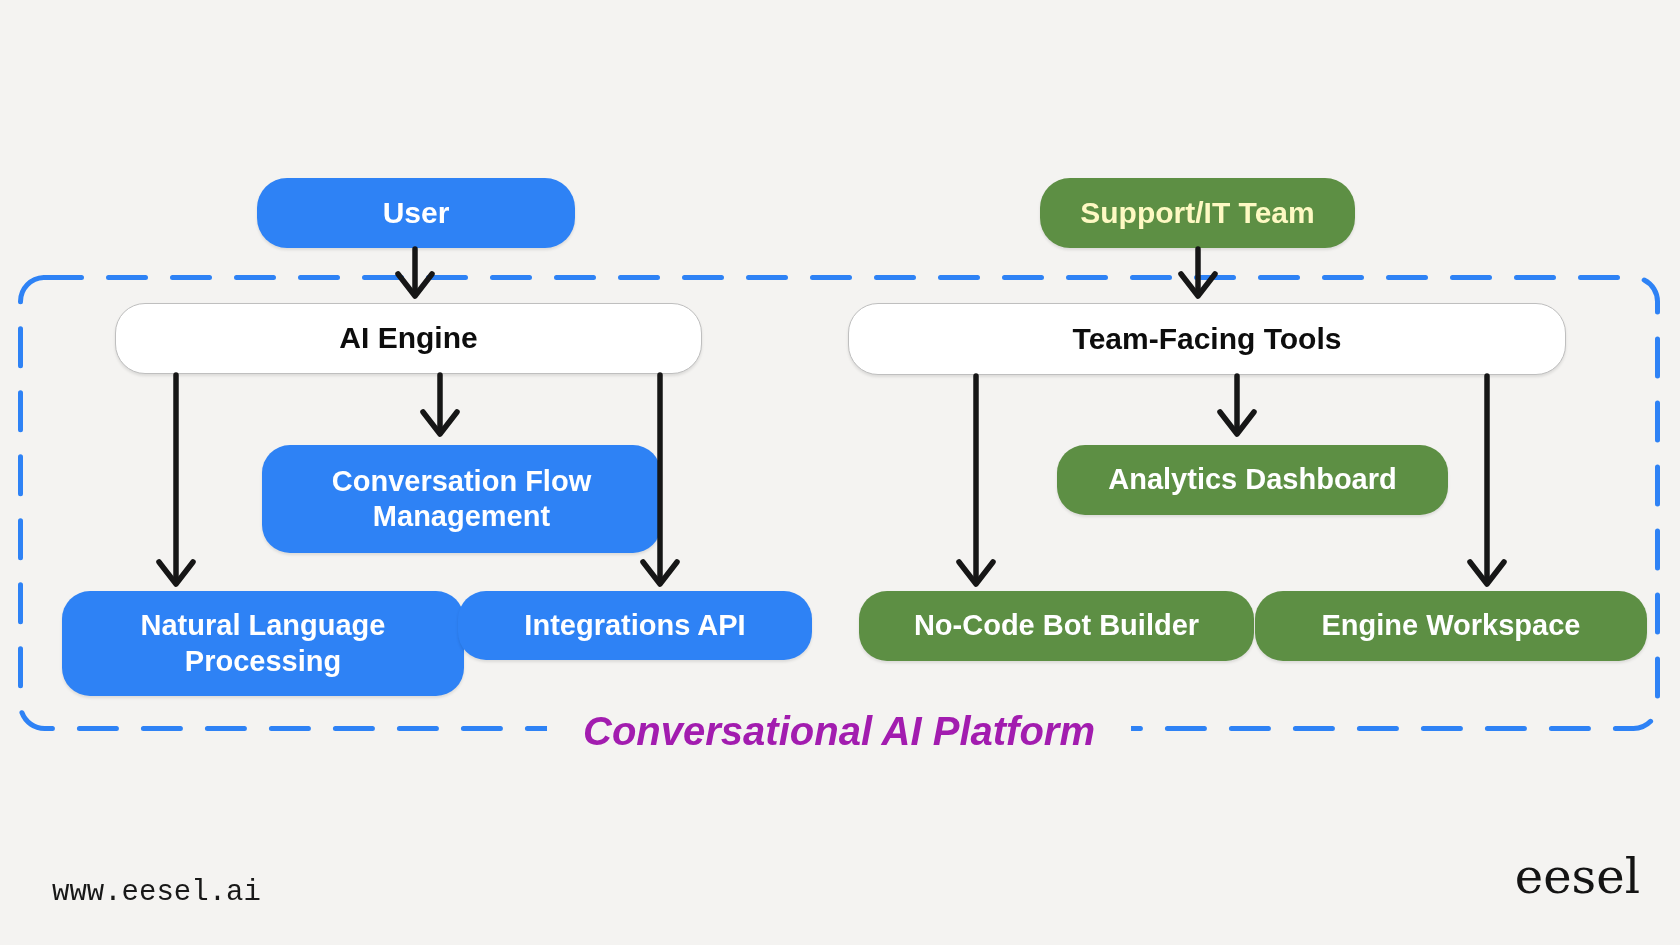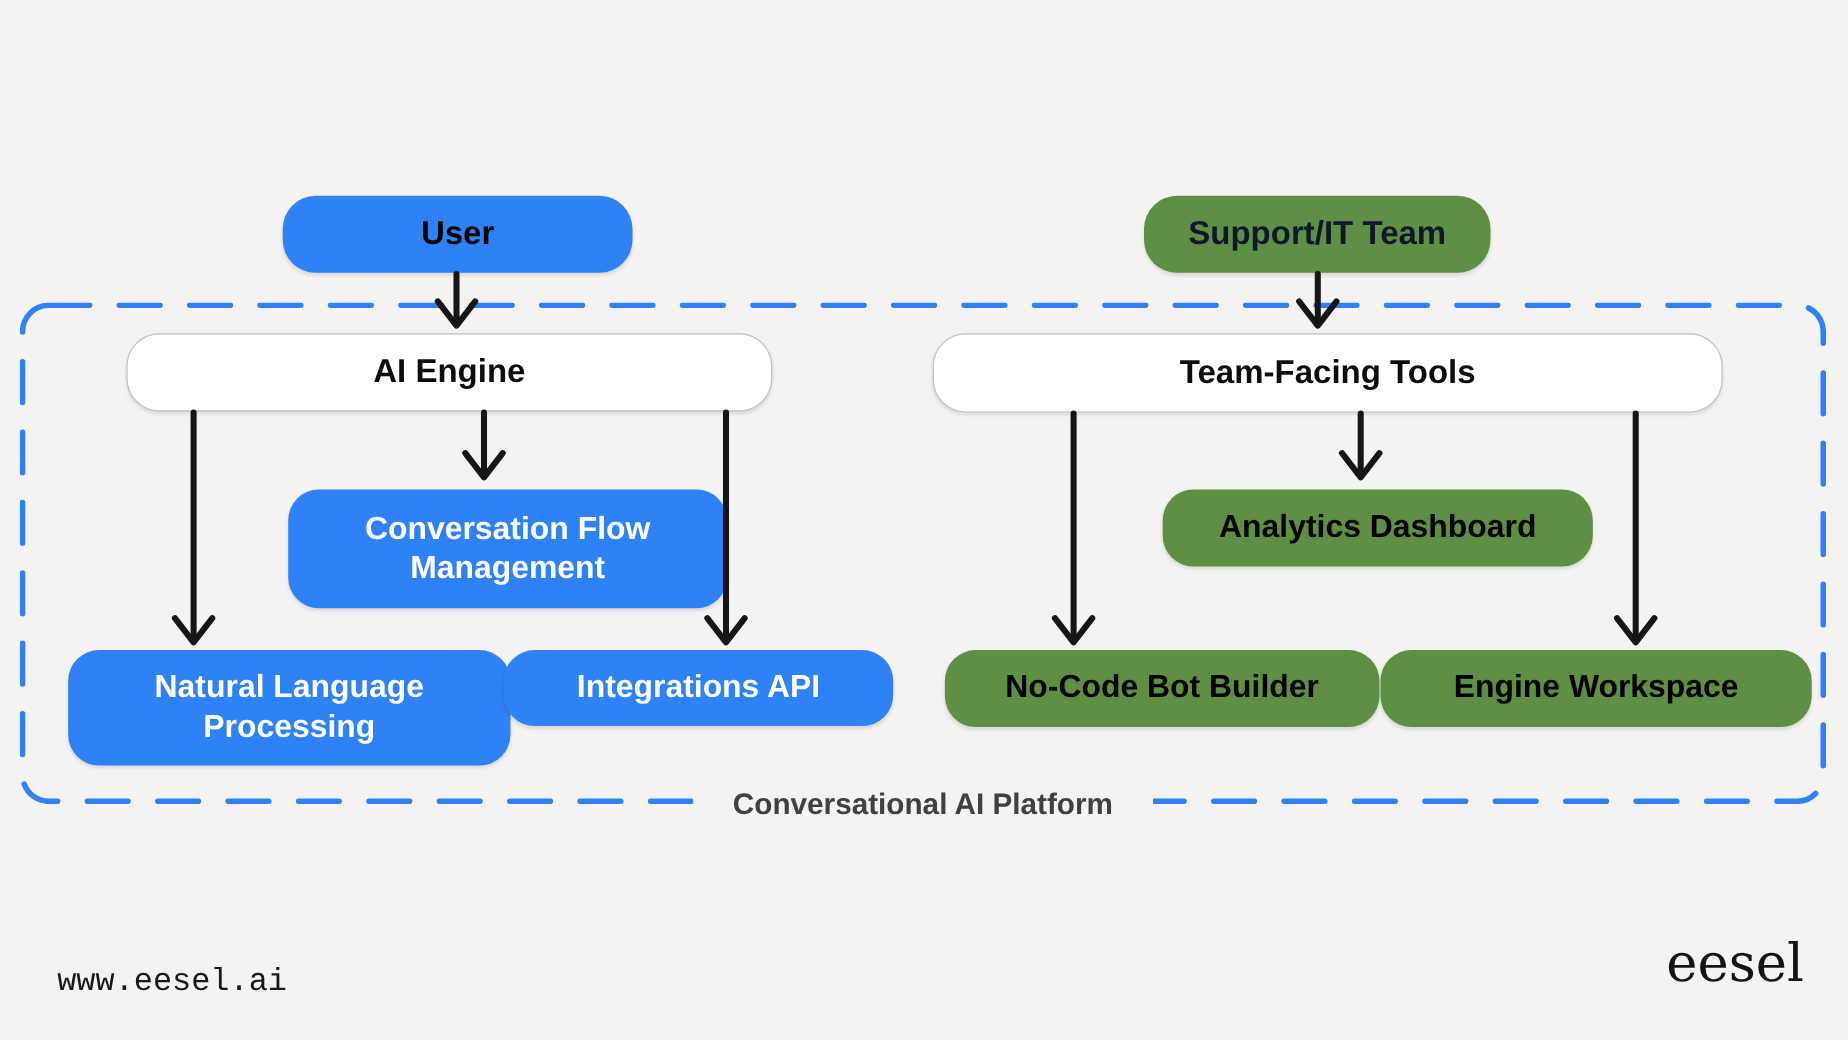--- a/index.html
+++ b/index.html
@@ -12,24 +12,24 @@
   html,body{margin:0;padding:0;background:var(--bg);}
   body{
     width:1680px;height:945px;position:relative;overflow:hidden;
     font-family:"Liberation Sans",sans-serif;color:var(--ink);
   }
   .node{
     position:absolute;display:flex;align-items:center;justify-content:center;
     text-align:center;font-weight:700;line-height:1.22;
     box-shadow:0 2px 3px rgba(0,0,0,0.10);
   }
-  .pill-blue{background:var(--blue);color:#000000;border-radius:30px;font-size:30px;}
-  .pill-green{background:var(--green);color:#0f172a;border-radius:30px;font-size:30px;}
+  .pill-blue{background:var(--blue);color:#ffffff;border-radius:30px;font-size:30px;}
+  .pill-green{background:var(--green);color:#fef9c3;border-radius:30px;font-size:30px;}
   .box-blue{background:var(--blue);color:#ffffff;border-radius:28px;font-size:29px;padding:0 18px;}
-  .box-green{background:var(--green);color:#000000;border-radius:28px;font-size:29px;padding:0 14px;}
+  .box-green{background:var(--green);color:#ffffff;border-radius:28px;font-size:29px;padding:0 14px;}
   .box-white{
     background:#ffffff;color:var(--ink);border:1.5px solid #bfbfbf;
     border-radius:30px;font-size:30px;text-align:right;
   }
   
   #node-user{left:257px;top:178px;width:318px;height:70px;}
   #node-support{left:1040px;top:178px;width:315px;height:70px;}
   #node-ai-engine{left:115px;top:303px;width:585px;height:69px;}
   #node-team-tools{left:848px;top:303px;width:716px;height:70px;}
   #node-cfm{left:262px;top:445px;width:363px;height:108px;}
@@ -39,21 +39,21 @@
   #node-nocode{left:859px;top:591px;width:367px;height:70px;}
   #node-agentws{left:1255px;top:591px;width:364px;height:70px;}
 
   #platform-container{
     position:absolute;left:18px;top:275px;width:1642px;height:456px;
   }
   #platform-border{position:absolute;left:0;top:0;}
   #platform-label{
     position:absolute;left:50%;bottom:-24px;transform:translateX(-50%);
     background:var(--bg);padding:0 36px;white-space:nowrap;
-    font-size:27px;font-weight:700;line-height:48px;color:#404040;
+    font-size:40px;font-weight:700;line-height:48px;color:#a21caf;font-style:italic;
   }
   #arrow-layer{position:absolute;left:0;top:0;pointer-events:none;}
   #footer-website{
     position:absolute;left:52px;top:876px;
     font-family:Liberation Mono, monospace;font-size:29px;color:#181818;
   }
   #footer-logo{
     position:absolute;right:40px;top:848px;
     font-family:"DejaVu Serif",serif;font-size:48px;color:#141414;
   }

